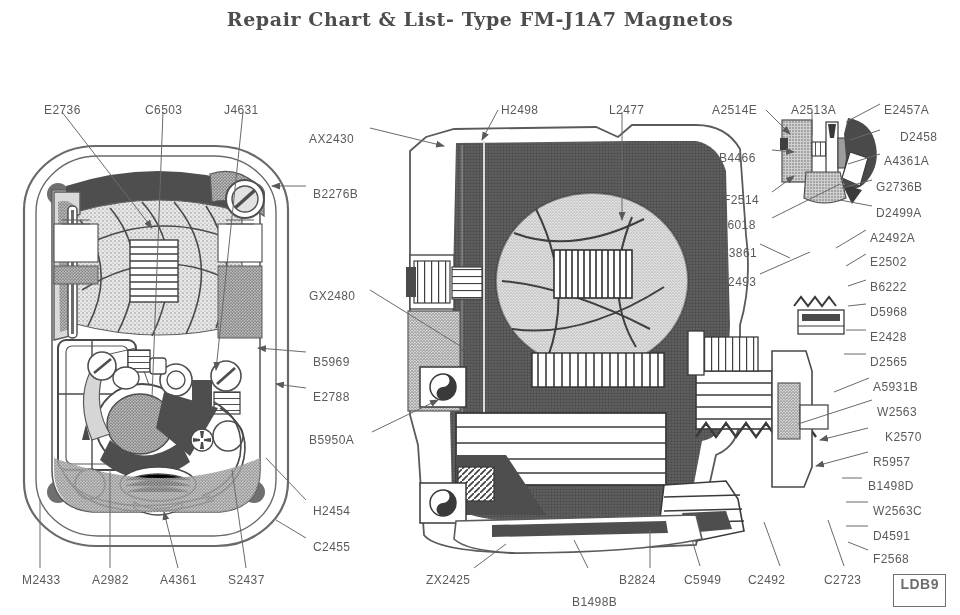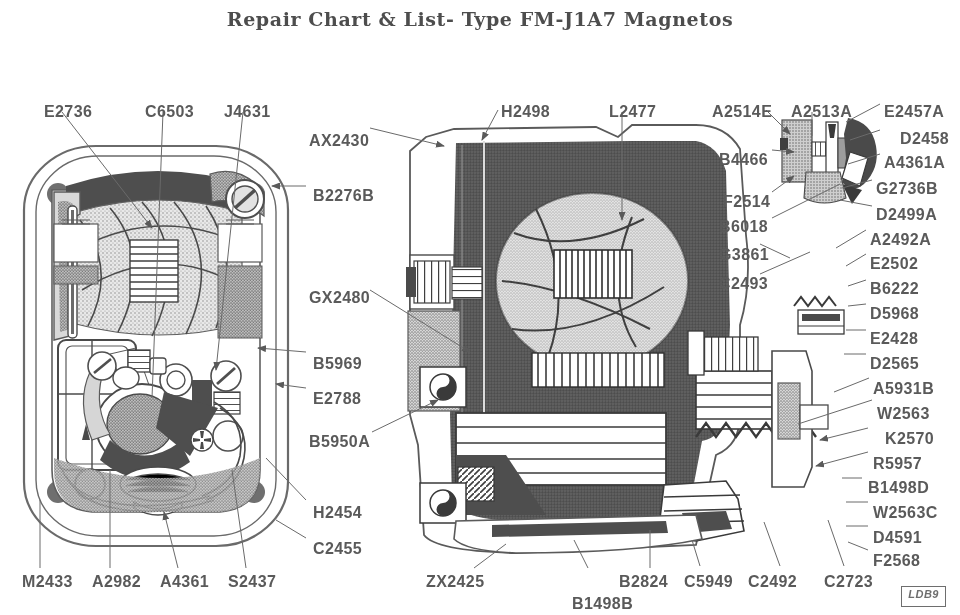--- a/index.html
+++ b/index.html
@@ -13,34 +13,34 @@
 
   
   .title{
     position:absolute;left:0;top:8px;width:960px;text-align:center;
     font-family:"DejaVu Serif", serif;
     font-size:19px;letter-spacing:.6px;color:#4d4d4d;font-weight:600;
   }
 
   
   .lbl{
-    position:absolute;font-size:16px;font-weight:700;color:#5a5a5a;
+    position:absolute;font-size:12px;font-weight:400;color:#5a5a5a;
     letter-spacing:.4px;white-space:nowrap;line-height:1;
     font-family:"Liberation Sans", sans-serif;
   }
 
   
   svg.lead{position:absolute;left:0;top:0;width:960px;height:615px;overflow:visible;}
   svg.lead line,svg.lead path,svg.lead polyline{stroke:#6a6a6a;stroke-width:1;fill:none;}
 
   
   .stamp{
     position:absolute;right:14px;bottom:8px;border:1.5px solid #6e6e6e;
-    padding:1px 6px 6px;font-size:11px;font-weight:700;color:#6e6e6e;
-    letter-spacing:.5px;font-family:"Liberation Sans", sans-serif;font-style:italic;
+    padding:1px 6px 14px;font-size:14px;font-weight:700;color:#6e6e6e;
+    letter-spacing:.5px;font-family:"Liberation Sans", sans-serif;
   }
 
   
   .art{position:absolute;}
   .art svg{display:block;}
 </style>
 </head>
 <body>
 
 <div id="page">

